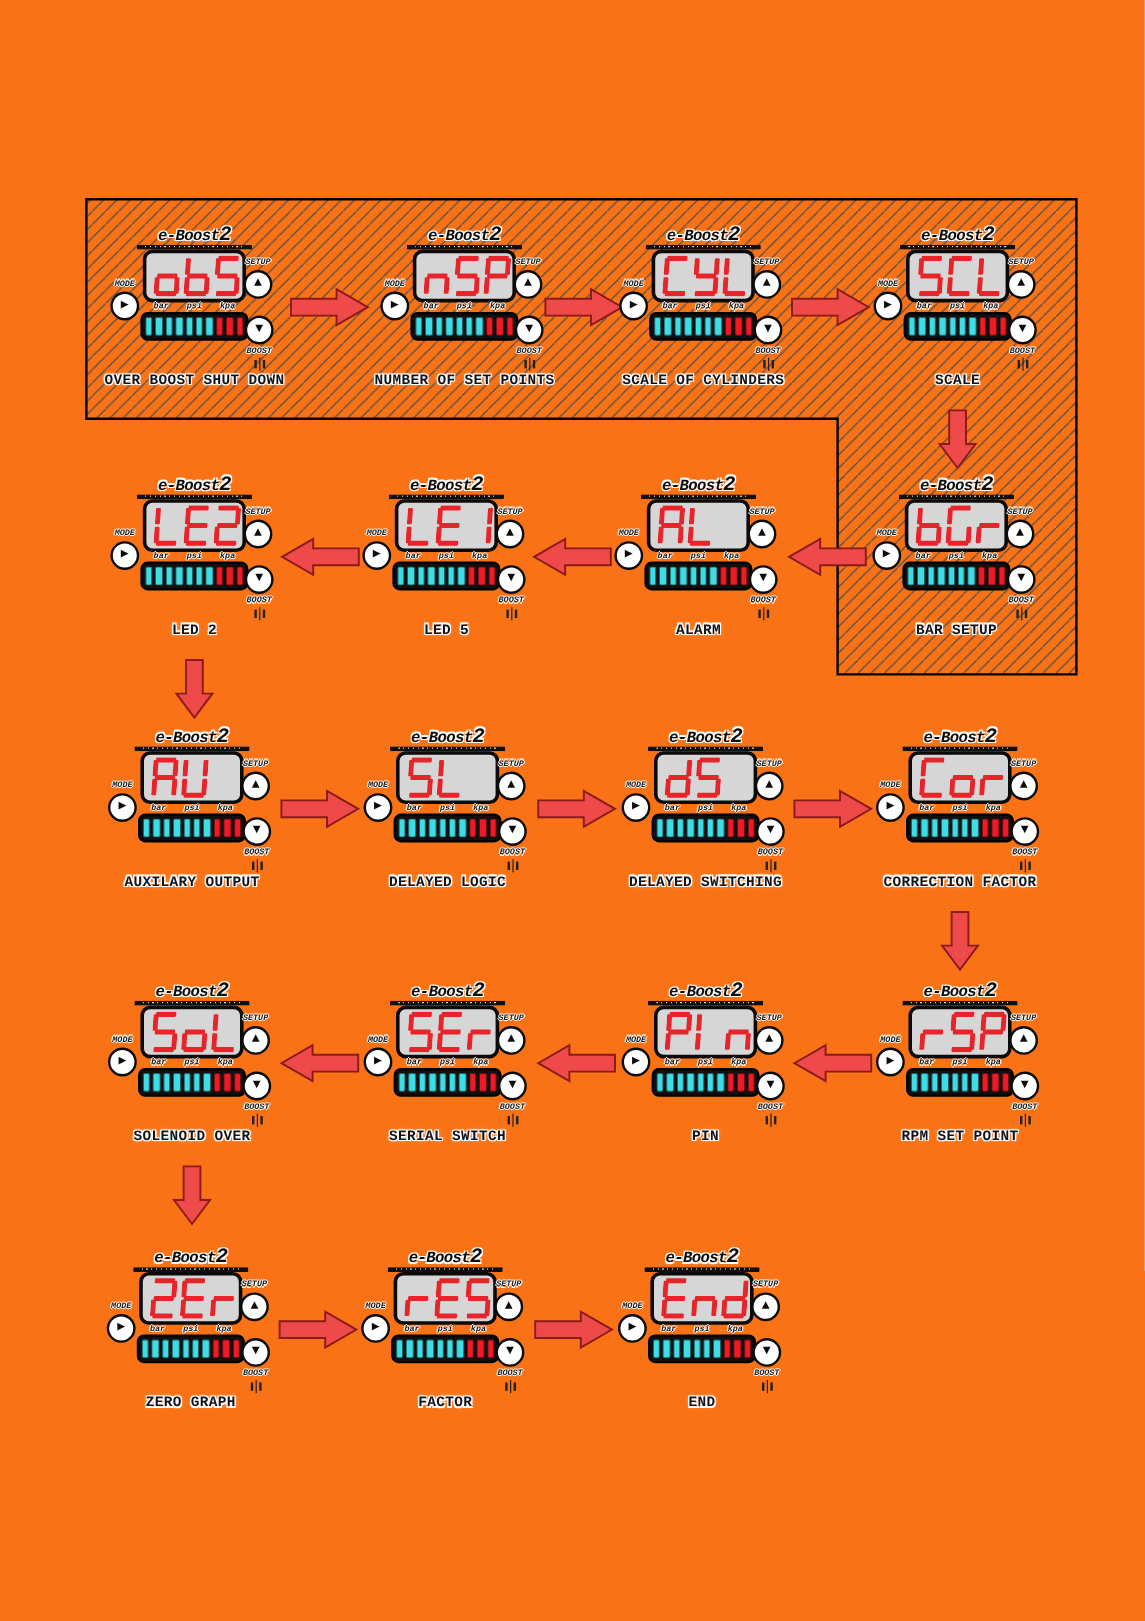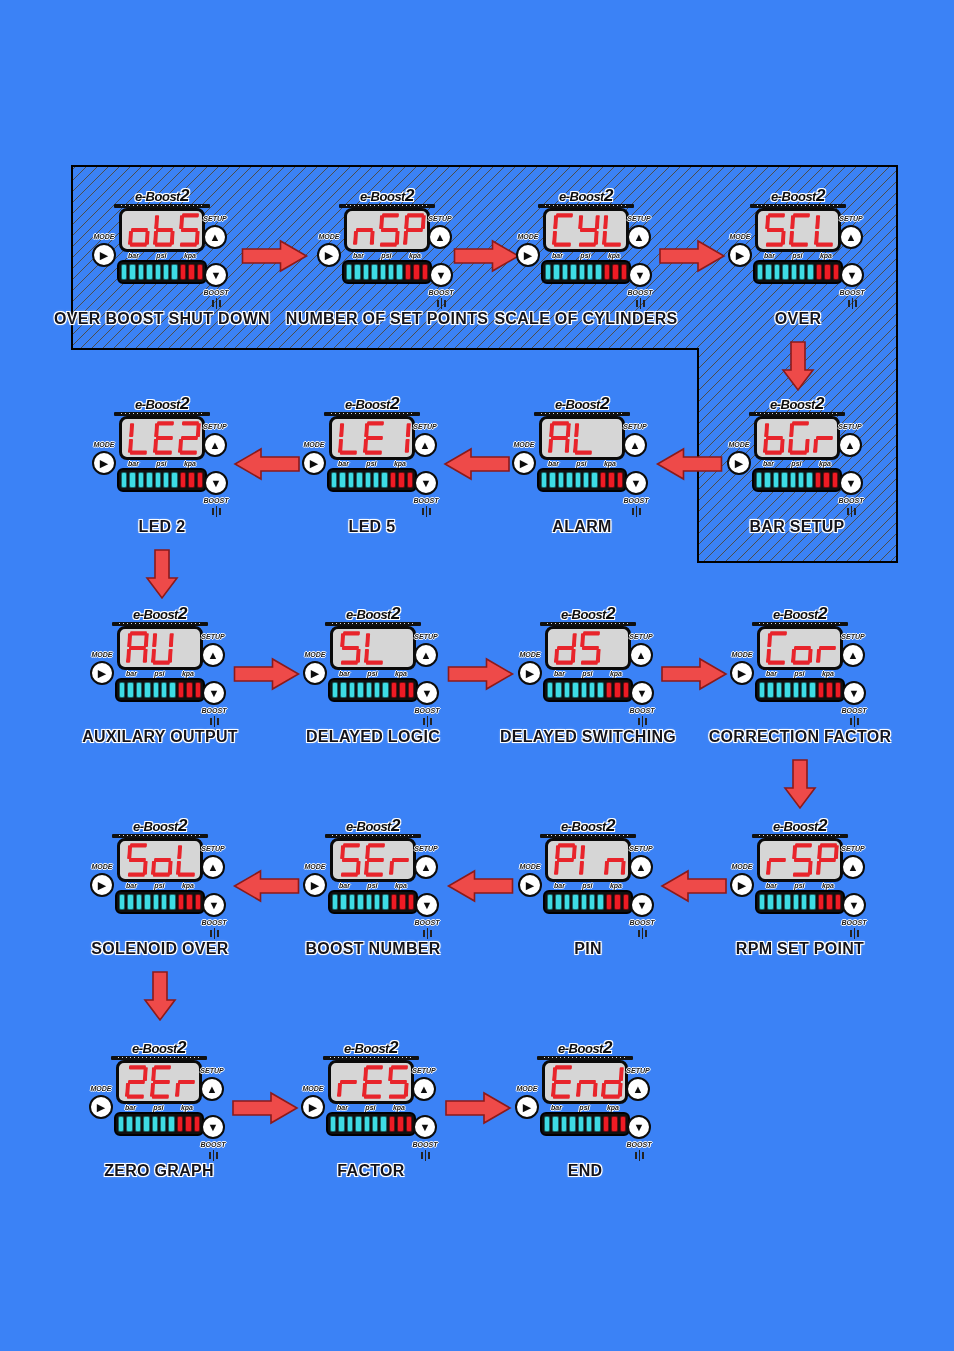--- a/index.html
+++ b/index.html
@@ -1,19 +1,19 @@
 <!DOCTYPE html>
 <html style="--lcd-red: #e8242b; --lcd-bg: #d6d6d6; --bar-cyan: #3edce4; --bar-red: #ee1b24;"><head>
 <meta charset="utf-8">
 <style>
   html,body { margin:0; padding:0; background:#e9e9e9; }
   #canvas {
     position:relative; width:954px; height:1351px; margin:0 auto;
-    background:#3b82f6; overflow:hidden;
-    font-family:Liberation Sans, sans-serif;
+    background:#f97316; overflow:hidden;
+    font-family:Liberation Mono, monospace;
   }
   #overlay { position:absolute; left:0; top:0; }
 
   
   .device { position:absolute; width:150px; height:142px; }
 
   .logo {
     position:absolute; left:0; top:0; width:150px; height:20px;
     text-align:center; line-height:12px;
   }
@@ -75,21 +75,21 @@
 
   .harness {
     position:absolute; left:123px; top:108px; width:13px; height:11px;
     display:flex; align-items:center; justify-content:center; gap:2px;
   }
   .harness i { display:block; width:1.5px; background:#222; height:7px; }
   .harness i:nth-child(2) { height:11px; }
 
   .device-label {
     position:absolute; top:120px; left:50%; transform:translateX(-50%);
-    white-space:nowrap; font-size:16px; font-weight:700; letter-spacing:.3px;
+    white-space:nowrap; font-size:12px; font-weight:700; letter-spacing:.3px;
     color:#13131b;
     text-shadow:-1px -1px 0 #fff, 1px -1px 0 #fff, -1px 1px 0 #fff, 1px 1px 0 #fff, 0 0 3px #fff;
   }
 </style>
 </head>
 <body>
 
 <div id="canvas">
 
   <svg id="overlay" width="954" height="1351" viewBox="0 0 954 1351" xmlns="http://www.w3.org/2000/svg">
@@ -384,21 +384,21 @@
     <div class="btn down-btn">
           <span class="tri">▼</span>
         </div>
     <span class="btn-label boost-label">BOOST</span>
     <div class="harness">
           <i></i>
           <i></i>
           <i></i>
         </div>
 
-    <div class="device-label">OVER</div>
+    <div class="device-label">SCALE</div>
   </div>
       <div class="device" style="left: 722px; top: 398px;">
     <div class="logo">
       <span class="logo-main"><span>e-Boost</span><span class="logo-num">2</span></span>
       <span class="logo-banner"></span>
     </div>
 
     <span class="btn-label mode-label">MODE</span>
     <div class="btn mode-btn">
           <span class="tri">▶</span>
@@ -1098,21 +1098,21 @@
     <div class="btn down-btn">
           <span class="tri">▼</span>
         </div>
     <span class="btn-label boost-label">BOOST</span>
     <div class="harness">
           <i></i>
           <i></i>
           <i></i>
         </div>
 
-    <div class="device-label">BOOST NUMBER</div>
+    <div class="device-label">SERIAL SWITCH</div>
   </div>
       <div class="device" style="left: 85px; top: 820px;">
     <div class="logo">
       <span class="logo-main"><span>e-Boost</span><span class="logo-num">2</span></span>
       <span class="logo-banner"></span>
     </div>
 
     <span class="btn-label mode-label">MODE</span>
     <div class="btn mode-btn">
           <span class="tri">▶</span>

